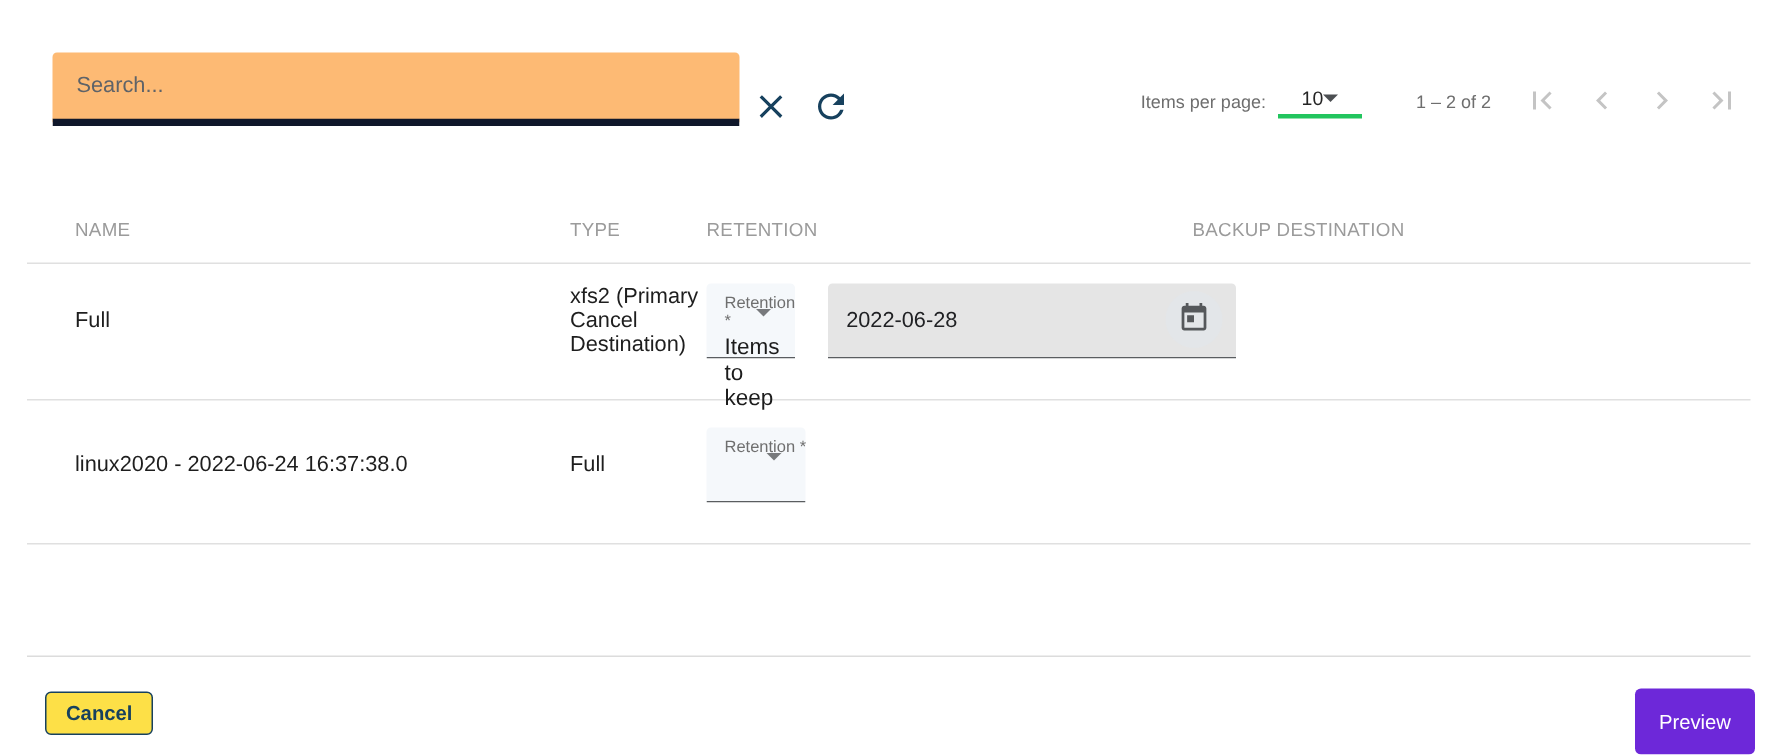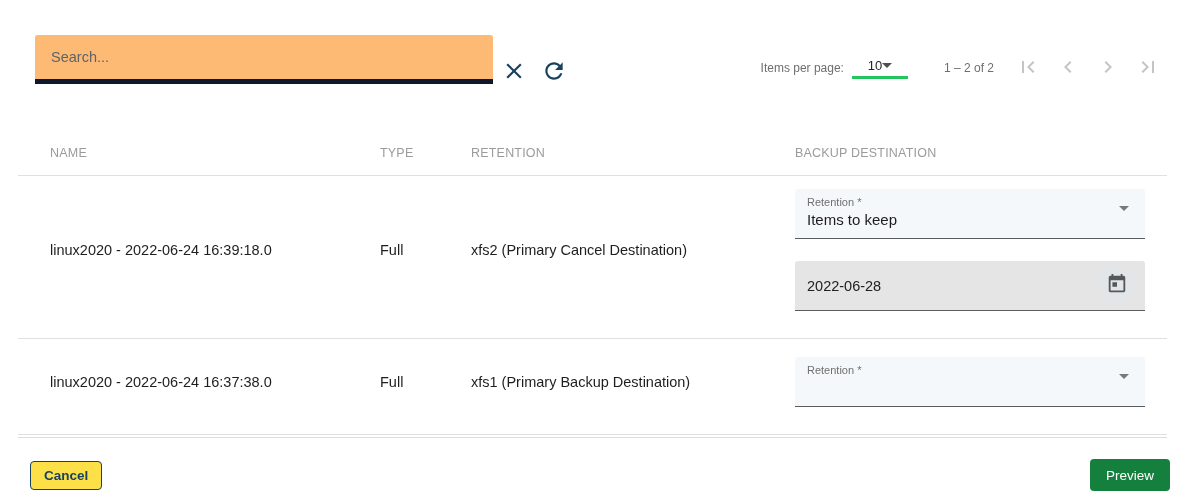--- a/index.html
+++ b/index.html
@@ -56,21 +56,21 @@
     padding-left:32px;box-sizing:border-box;
   }
   .thead{
     height:46px;align-items:center;border-bottom:1px solid #e0e0e0;
     color:#9b9b9b;font-size:12.5px;letter-spacing:.2px;
   }
   .trow{border-bottom:1px solid #e0e0e0;font-size:14.5px;color:#1e1e1e;}
   .trow .cell{align-self:center;}
   .row-1{padding-top:13px;padding-bottom:27px;}
   .row-2{padding-top:18px;padding-bottom:27px;}
-  .retention-cell{display:flex;flex-direction:column;gap:22px;width:350px;}
+  .retention-cell{display:flex;flex-direction:row;gap:22px;width:350px;}
 
   .select-field{
     position:relative;height:50px;background:#f5f8fb;
     border-bottom:1px solid #5a5d60;box-sizing:border-box;
     border-top-left-radius:3px;border-top-right-radius:3px;
     padding:7px 0 0 12px;cursor:pointer;
   }
   .select-field .flabel{font-size:11px;color:#6f6f6f;}
   .select-field .fvalue{font-size:15px;color:#1c1c1c;margin-top:3px;}
   .select-arrow{position:absolute;right:16px;top:22px;}
@@ -93,22 +93,22 @@
   }
 
   
   .footer-divider{position:absolute;left:18px;right:18px;top:437px;border-top:1px solid #dcdcdc;}
   .cancel-btn{
     position:absolute;left:30px;top:461px;height:29px;padding:0 13px;
     background:#fde047;border:1px solid #17415e;border-radius:4px;
     color:#17415e;font-family:inherit;font-size:13.5px;font-weight:bold;cursor:pointer;
   }
   .preview-btn{
-    position:absolute;right:15px;top:459px;height:32px;padding:0 16px;
-    background:#15803d;border:none;border-radius:4px;
+    position:absolute;right:15px;top:459px;height:44px;padding:0 16px;
+    background:#6d28d9;border:none;border-radius:4px;
     color:#ffffff;font-family:inherit;font-size:13.5px;font-weight:500;cursor:pointer;
   }
 </style>
 </head>
 <body>
 
 <div class="search-field">
   <input type="text" placeholder="Search..." style="">
 </div>
 
@@ -169,21 +169,20 @@
 
 <div class="table">
   <div class="thead">
     <div class="cell">NAME</div>
     <div class="cell">TYPE</div>
     <div class="cell">RETENTION</div>
     <div class="cell">BACKUP DESTINATION</div>
   </div>
 
   <div class="trow row-1">
-    <div class="cell">linux2020 - 2022-06-24 16:39:18.0</div>
     <div class="cell">Full</div>
     <div class="cell">xfs2 (Primary Cancel Destination)</div>
     <div class="retention-cell">
       <div class="select-field">
         <div class="flabel">Retention *</div>
         <div class="fvalue">Items to keep</div>
         <span class="select-arrow">
           <span class="tri-down"></span>
         </span>
       </div>
@@ -196,21 +195,20 @@
             </svg>
           </span>
         </button>
       </div>
     </div>
   </div>
 
   <div class="trow row-2">
     <div class="cell">linux2020 - 2022-06-24 16:37:38.0</div>
     <div class="cell">Full</div>
-    <div class="cell">xfs1 (Primary Backup Destination)</div>
     <div class="retention-cell">
       <div class="select-field">
         <div class="flabel">Retention *</div>
         <span class="select-arrow">
           <span class="tri-down"></span>
         </span>
       </div>
     </div>
   </div>
 </div>

